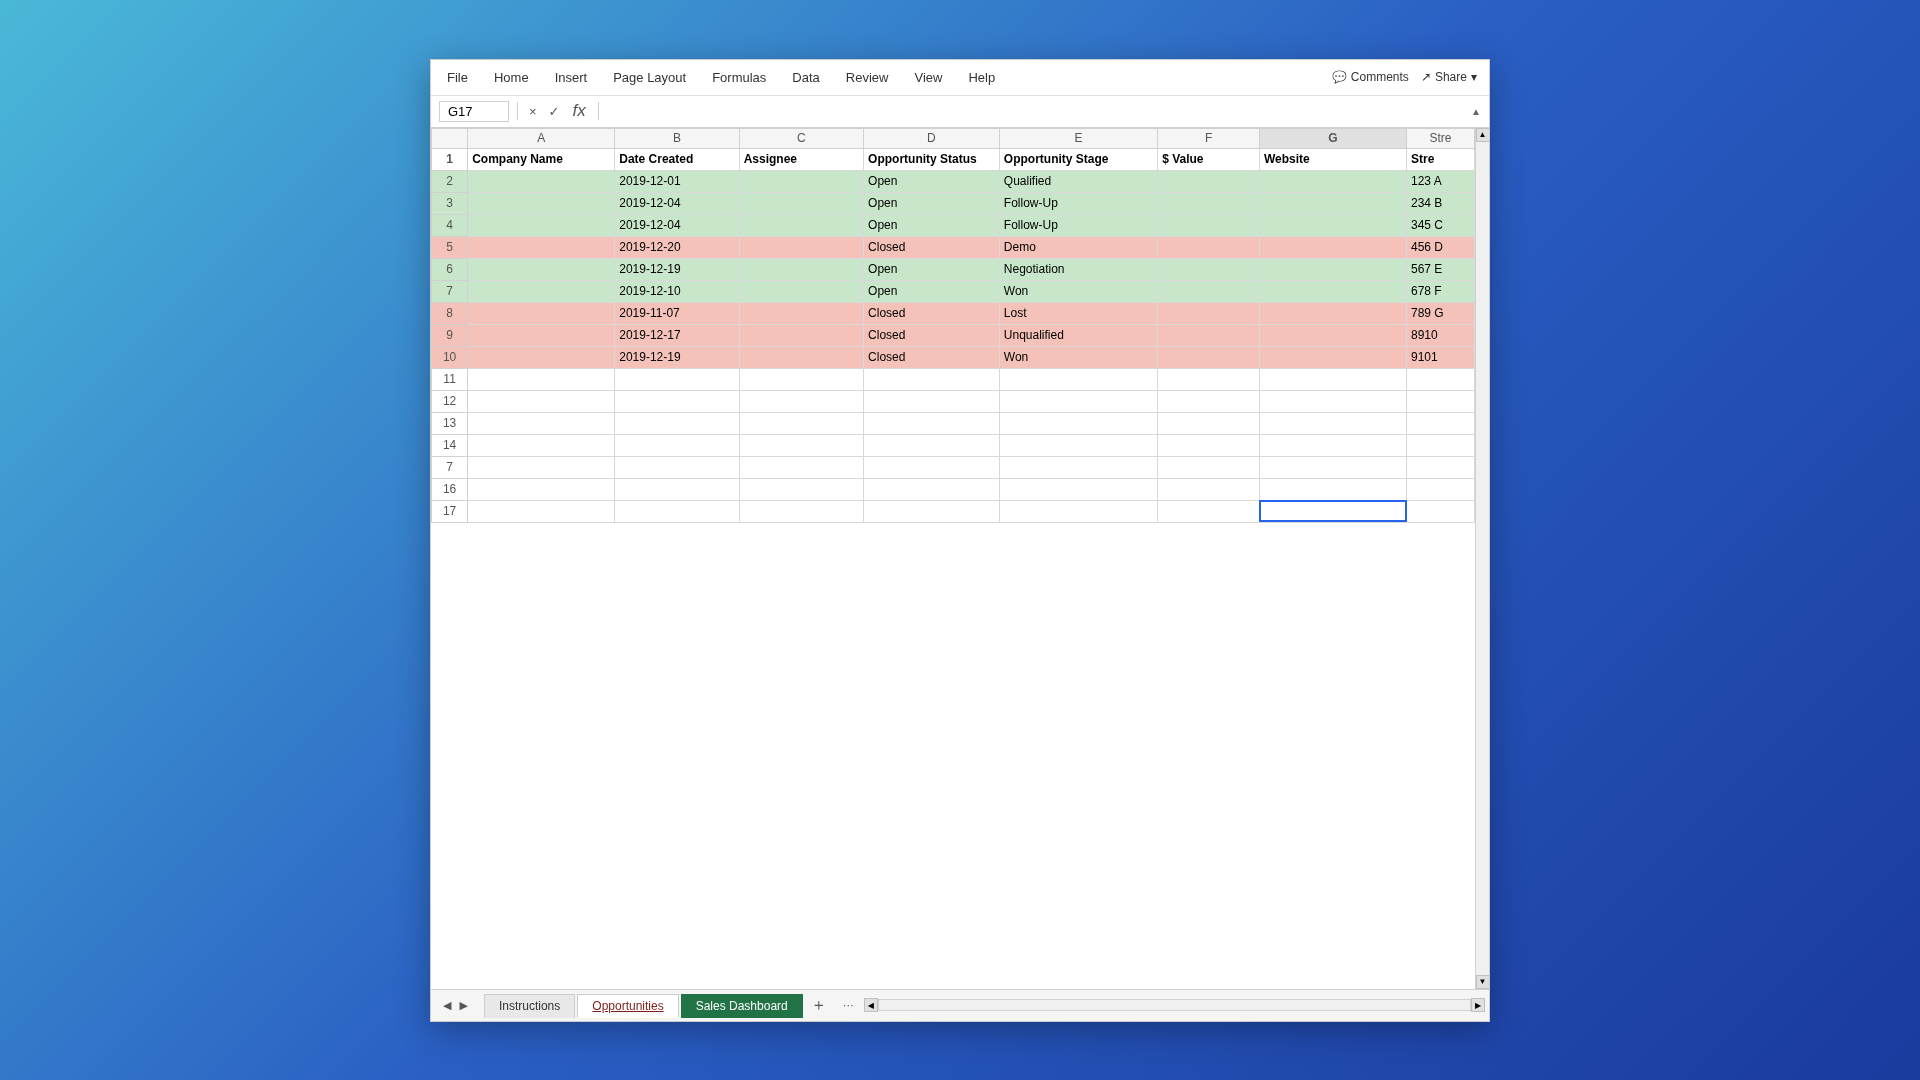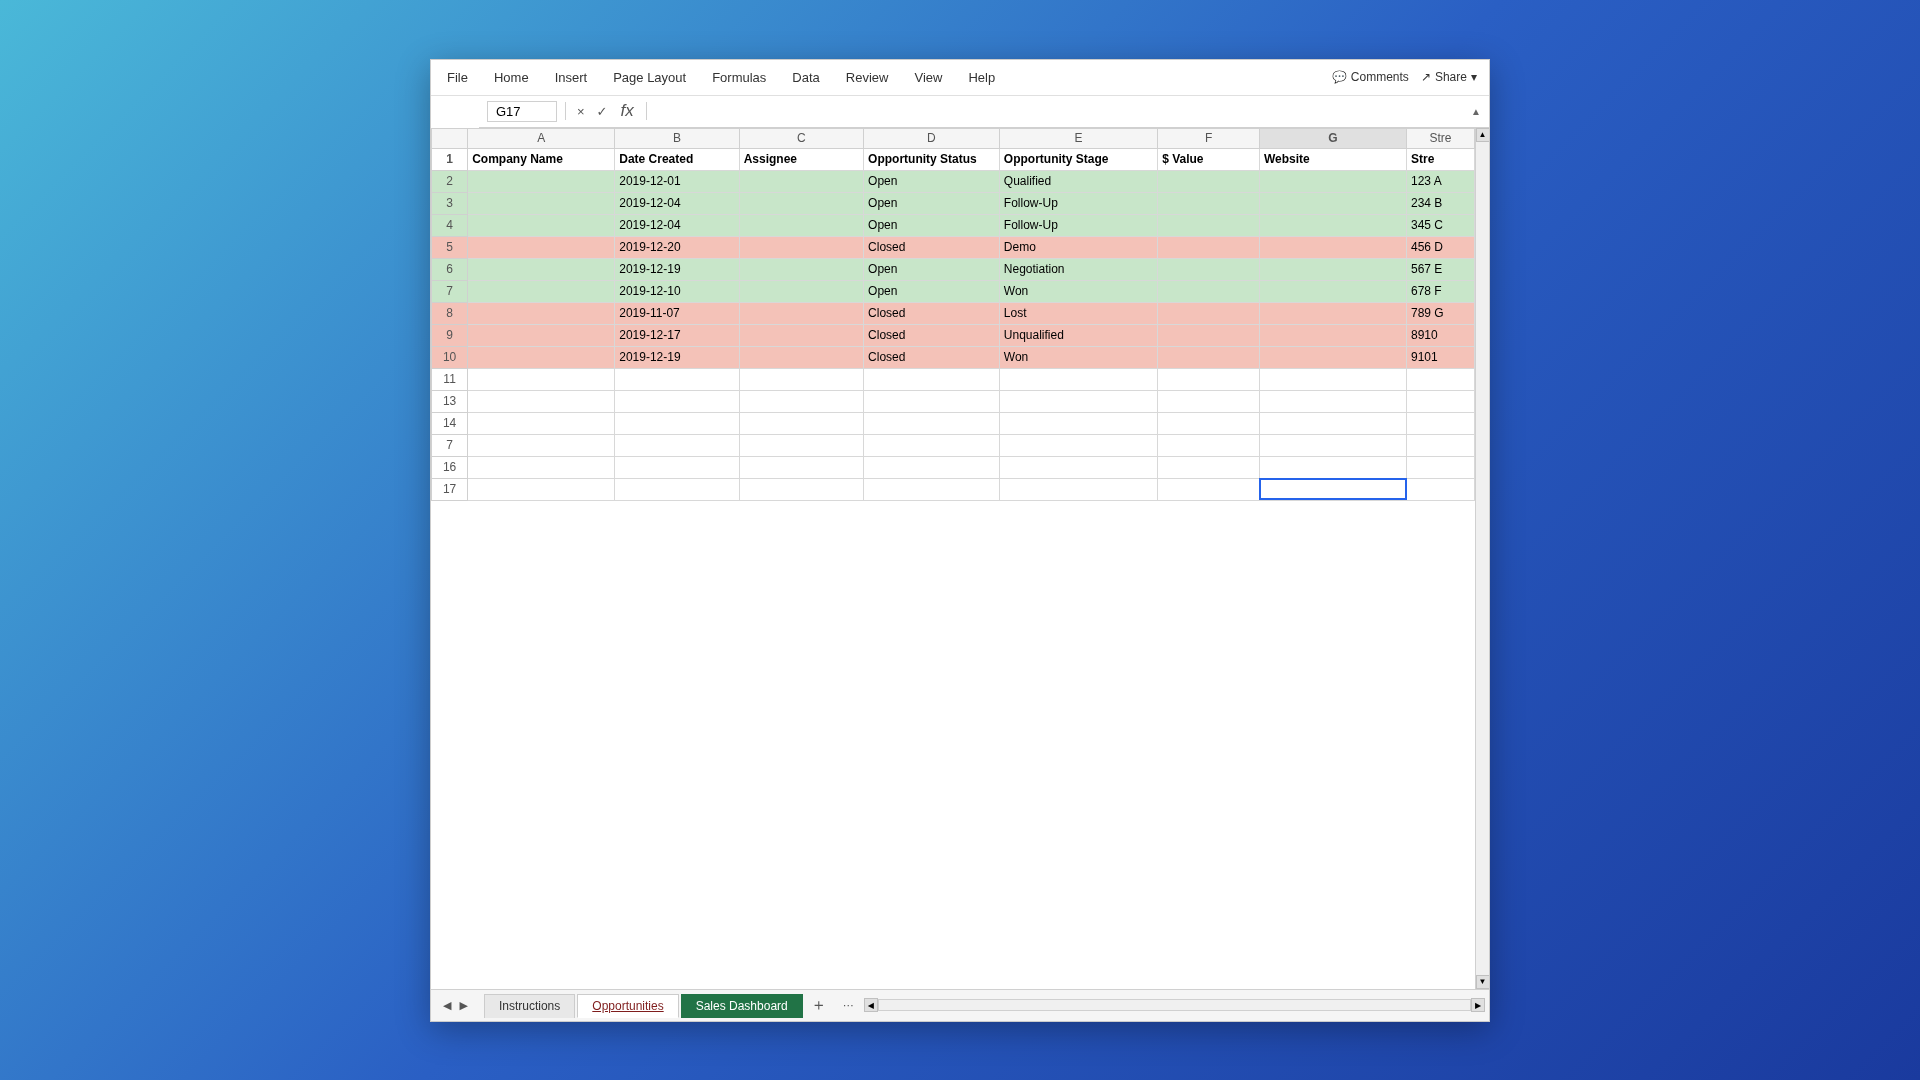--- a/index.html
+++ b/index.html
@@ -54,21 +54,20 @@
     }
     
     .formula-bar {
       background: #fff;
       border-bottom: 1px solid #d0d0d0;
       padding: 4px 8px;
       display: flex;
       align-items: center;
       gap: 6px;
       height: 32px;
-      margin-left: 48px;
     }
     .cell-ref {
       border: 1px solid #d0d0d0;
       padding: 2px 8px;
       font-size: 13px;
       width: 70px;
       background: #fff;
     }
     .formula-divider {
       width: 1px;
@@ -474,20 +473,31 @@
               <td></td>
               <td>Closed</td>
               <td>Won</td>
               <td></td>
               <td></td>
               <td>9101</td>
             </tr>
 
             <tr class="row-empty">
               <td class="row-header">11</td>
+              <td></td>
+                <td></td>
+                <td></td>
+                <td></td>
+                <td></td>
+                <td></td>
+                <td></td>
+                <td></td>
+            </tr>
+            <tr class="row-empty">
+              <td class="row-header">12</td>
               <td></td>
                 <td></td>
                 <td></td>
                 <td></td>
                 <td></td>
                 <td></td>
                 <td></td>
                 <td></td>
             </tr>
             <tr class="row-empty">

